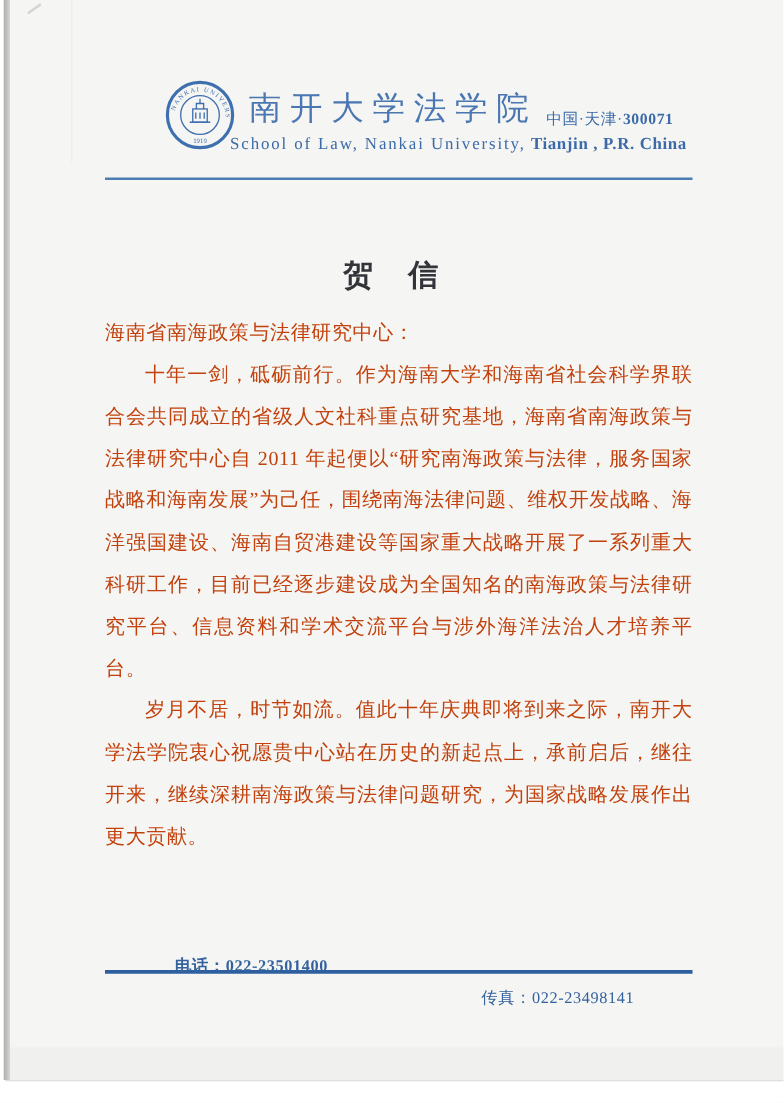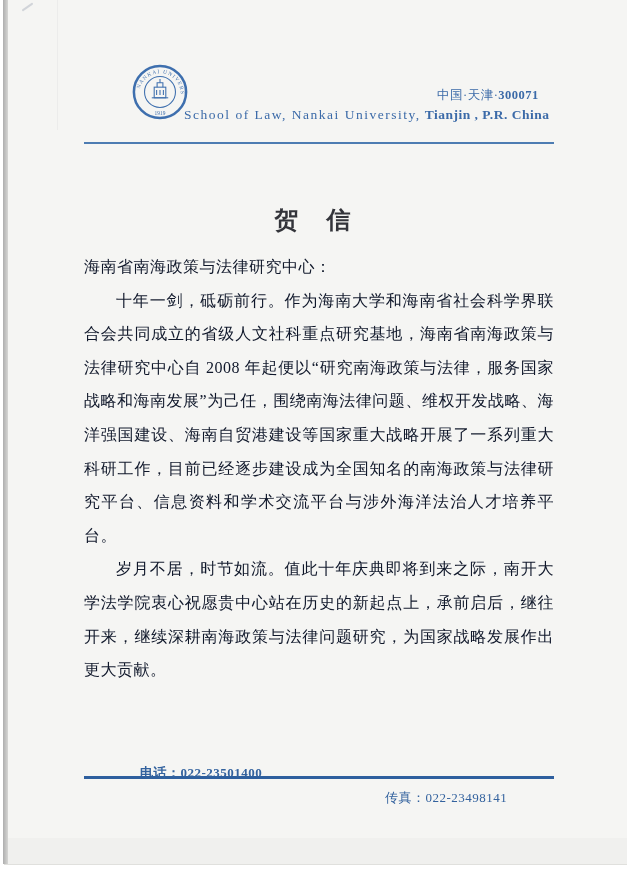--- a/index.html
+++ b/index.html
@@ -54,21 +54,21 @@
 
   
   .title{
     position:absolute;left:0;top:204px;width:627px;
     text-align:center;margin:0;
     font-family:"DejaVu Sans","Liberation Sans",sans-serif;
     font-size:24px;font-weight:bold;color:#33343a;letter-spacing:2px;
   }
   .letter-body{
     position:absolute;left:84px;top:250px;width:470px;
-    font-size:16px;line-height:33.6px;color:#0f172a;
+    font-size:16px;line-height:33.6px;color:#c2410c;
     letter-spacing:0.5px;text-align:justify;
   }
   .letter-body p{margin:0;}
   .letter-body p.para{text-indent:2em;}
 
   
   .foot-rule{
     position:absolute;left:84px;top:776px;width:470px;height:3px;
     background:#2e5f9e;
   }
@@ -105,36 +105,37 @@
       <g stroke="#3e6fae" fill="none" stroke-width="1.1">
         <rect x="24" y="25" width="12" height="11"></rect>
         <path d="M21.5 36 H38.5"></path>
         <path d="M27 25 V20.5 H33 V25"></path>
         <path d="M30 20.5 V16.5"></path>
         <path d="M26.5 28 V33 M30 28 V33 M33.5 28 V33"></path>
       </g>
     </svg>
   </div>
 
+  <div class="cn-name">南开大学法学院</div>
 
   <div class="addr">
     <span>中国·天津·</span><span class="postcode">300071</span>
   </div>
 
   <div class="en-line">
     <span>School of Law, Nankai University,</span><span class="en-loc">Tianjin , P.R. China</span>
   </div>
 
   <div class="head-rule"></div>
 
   <h1 class="title">贺　信</h1>
 
   <div class="letter-body">
     <p class="salutation">海南省南海政策与法律研究中心：</p>
-    <p class="para">十年一剑，砥砺前行。作为海南大学和海南省社会科学界联合会共同成立的省级人文社科重点研究基地，海南省南海政策与法律研究中心自 2008 年起便以“研究南海政策与法律，服务国家战略和海南发展”为己任，围绕南海法律问题、维权开发战略、海洋强国建设、海南自贸港建设等国家重大战略开展了一系列重大科研工作，目前已经逐步建设成为全国知名的南海政策与法律研究平台、信息资料和学术交流平台与涉外海洋法治人才培养平台。</p>
+    <p class="para">十年一剑，砥砺前行。作为海南大学和海南省社会科学界联合会共同成立的省级人文社科重点研究基地，海南省南海政策与法律研究中心自 2011 年起便以“研究南海政策与法律，服务国家战略和海南发展”为己任，围绕南海法律问题、维权开发战略、海洋强国建设、海南自贸港建设等国家重大战略开展了一系列重大科研工作，目前已经逐步建设成为全国知名的南海政策与法律研究平台、信息资料和学术交流平台与涉外海洋法治人才培养平台。</p>
     <p class="para">岁月不居，时节如流。值此十年庆典即将到来之际，南开大学法学院衷心祝愿贵中心站在历史的新起点上，承前启后，继往开来，继续深耕南海政策与法律问题研究，为国家战略发展作出更大贡献。</p>
   </div>
 
   <div class="foot-rule"></div>
   <div class="foot-phone">
     <span>电话：</span><span>022-23501400</span>
   </div>
   <div class="foot-fax">
     <span>传真：</span><span>022-23498141</span>
   </div>

